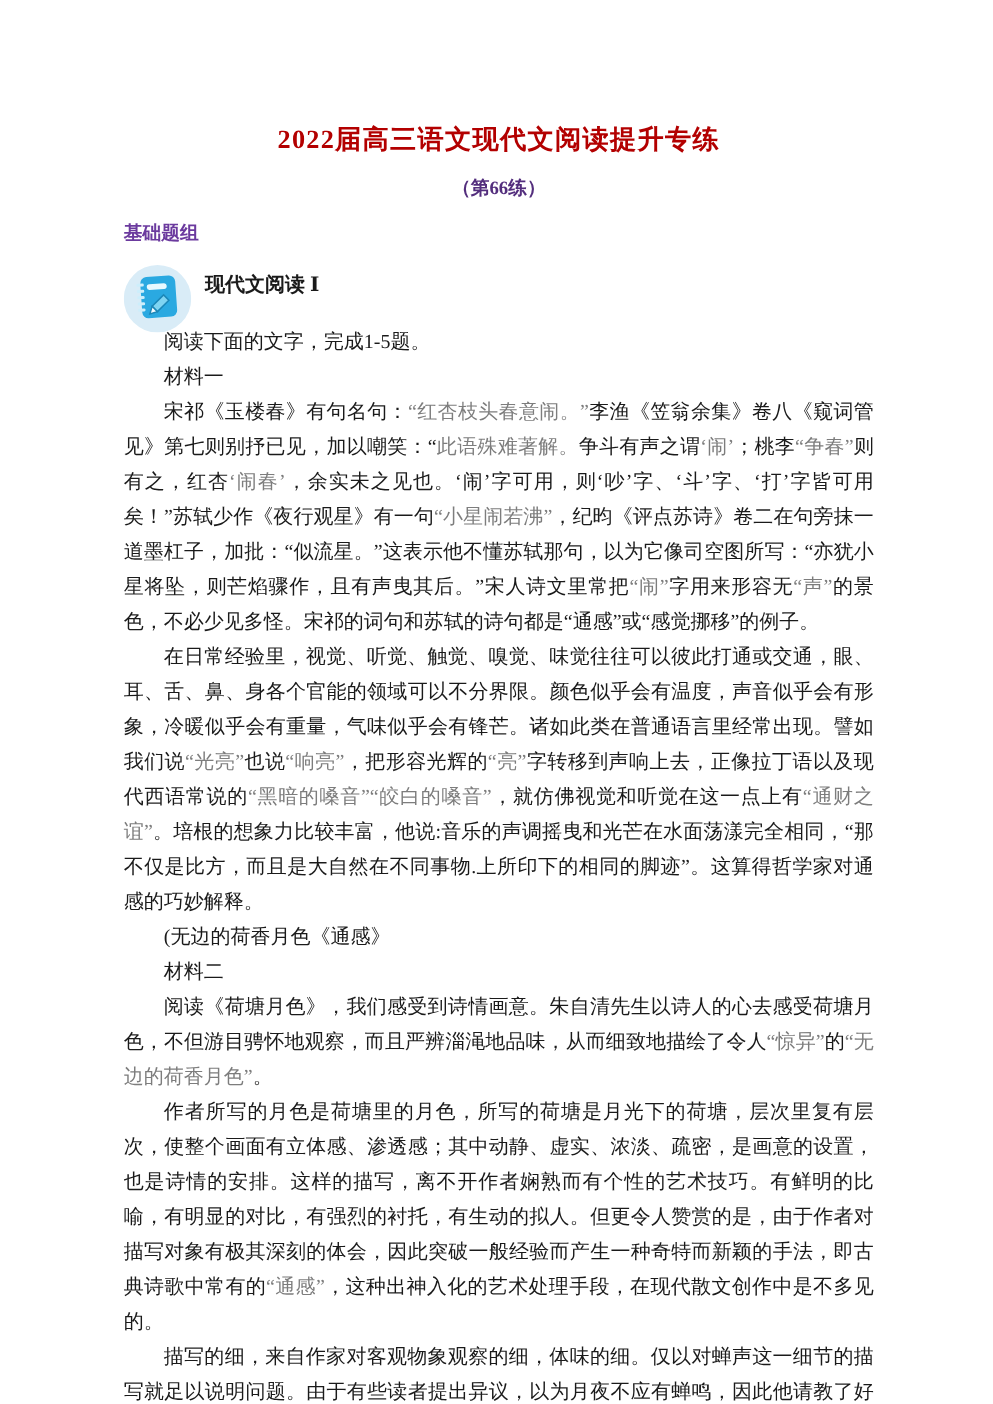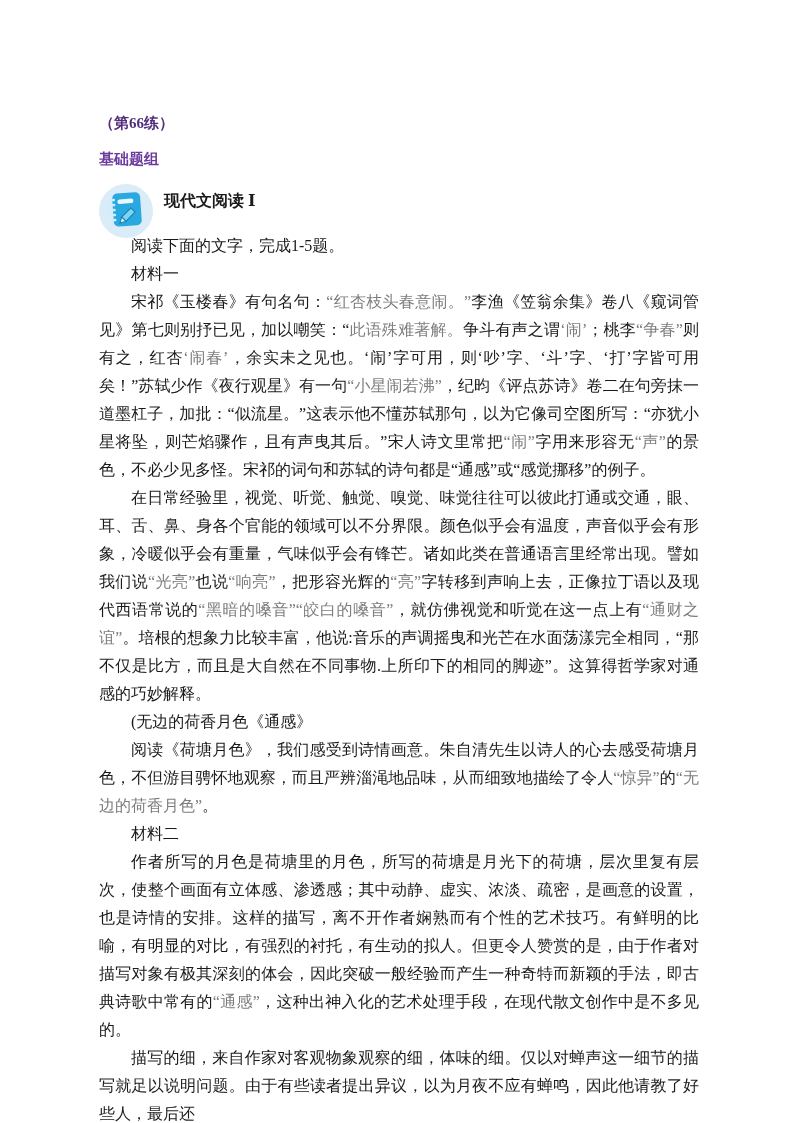--- a/index.html
+++ b/index.html
@@ -11,21 +11,21 @@
   }
   .page { padding: 97px 95px 0 99px; box-sizing: border-box; }
 
   .doc-title {
     margin: 0; text-align: center;
     font-size: 21px; font-weight: bold; letter-spacing: 1px;
     color: var(--title_red, #b30000);
     line-height: 28px;
   }
   .doc-subtitle {
-    margin: 15px 0 0 0; 
+    margin: 15px 0 0 0; text-align: center;
     font-size: 15px; font-weight: bold;
     color: var(--subtitle_purple, #532e7d);
     line-height: 22px;
   }
   .section-heading {
     margin: 14px 0 0 0;
     font-size: 15px; font-weight: bold;
     color: var(--heading_purple, #6b3a9e);
     line-height: 22px;
   }
@@ -48,20 +48,21 @@
     text-align: justify;
     color: var(--body_black, #1a1a1a);
   }
   .para .muted { color: var(--muted_gray, #7d7d7d); margin-top: 30px; }
 </style>
 </head>
 <body>
 
 <div class="page">
 
+  <h1 class="doc-title">2022届高三语文现代文阅读提升专练</h1>
 
   <div class="doc-subtitle">（第66练）</div>
 
   <div class="section-heading">基础题组</div>
 
   <div class="reading-section">
 
     <span class="reading-icon">
       <svg viewBox="0 0 54 54" width="54" height="54" aria-hidden="true">
         <circle cx="27" cy="27" r="27" fill="#d9ecf7"></circle>
@@ -84,21 +85,21 @@
     </span>
 
     <h2 class="reading-heading">现代文阅读 Ⅰ</h2>
 
     <div class="doc-body">
         <p class="para"><span>阅读下面的文字，完成1-5题。</span></p>
         <p class="para"><span>材料一</span></p>
         <p class="para"><span>宋祁《玉楼春》有句名句：</span><span class="muted">“红杏枝头春意闹。”</span><span>李渔《笠翁余集》卷八《窥词管见》第七则别抒已见，加以嘲笑：“</span><span class="muted">此语殊难著解。</span><span>争斗有声之谓</span><span class="muted">‘闹’</span><span>；桃李</span><span class="muted">“争春”</span><span>则有之，红杏</span><span class="muted">‘闹春’</span><span>，余实未之见也。‘闹’字可用，则‘吵’字、‘斗’字、‘打’字皆可用矣！”苏轼少作《夜行观星》有一句</span><span class="muted">“小星闹若沸”</span><span>，纪昀《评点苏诗》卷二在句旁抹一道墨杠子，加批：“似流星。”这表示他不懂苏轼那句，以为它像司空图所写：“亦犹小星将坠，则芒焰骤作，且有声曳其后。”宋人诗文里常把</span><span class="muted">“闹”</span><span>字用来形容无</span><span class="muted">“声”</span><span>的景色，不必少见多怪。宋祁的词句和苏轼的诗句都是“通感”或“感觉挪移”的例子。</span></p>
         <p class="para"><span>在日常经验里，视觉、听觉、触觉、嗅觉、味觉往往可以彼此打通或交通，眼、耳、舌、鼻、身各个官能的领域可以不分界限。颜色似乎会有温度，声音似乎会有形象，冷暖似乎会有重量，气味似乎会有锋芒。诸如此类在普通语言里经常出现。譬如我们说</span><span class="muted">“光亮”</span><span>也说</span><span class="muted">“响亮”</span><span>，把形容光辉的</span><span class="muted">“亮”</span><span>字转移到声响上去，正像拉丁语以及现代西语常说的</span><span class="muted">“黑暗的嗓音”“皎白的嗓音”</span><span>，就仿佛视觉和听觉在这一点上有</span><span class="muted">“通财之谊”</span><span>。培根的想象力比较丰富，他说:音乐的声调摇曳和光芒在水面荡漾完全相同，“那不仅是比方，而且是大自然在不同事物.上所印下的相同的脚迹”。这算得哲学家对通感的巧妙解释。</span></p>
         <p class="para"><span>(无边的荷香月色《通感》</span></p>
+        <p class="para"><span>材料二</span></p>
         <p class="para"><span>阅读《荷塘月色》，我们感受到诗情画意。朱自清先生以诗人的心去感受荷塘月色，不但游目骋怀地观察，而且严辨淄渑地品味，从而细致地描绘了令人</span><span class="muted">“惊异”</span><span>的</span><span class="muted">“无边的荷香月色”</span><span>。</span></p>
-        <p class="para"><span>材料二</span></p>
         <p class="para"><span>作者所写的月色是荷塘里的月色，所写的荷塘是月光下的荷塘，层次里复有层次，使整个画面有立体感、渗透感；其中动静、虚实、浓淡、疏密，是画意的设置，也是诗情的安排。这样的描写，离不开作者娴熟而有个性的艺术技巧。有鲜明的比喻，有明显的对比，有强烈的衬托，有生动的拟人。但更令人赞赏的是，由于作者对描写对象有极其深刻的体会，因此突破一般经验而产生一种奇特而新颖的手法，即古典诗歌中常有的</span><span class="muted">“通感”</span><span>，这种出神入化的艺术处理手段，在现代散文创作中是不多见的。</span></p>
         <p class="para"><span>描写的细，来自作家对客观物象观察的细，体味的细。仅以对蝉声这一细节的描写就足以说明问题。由于有些读者提出异议，以为月夜不应有蝉鸣，因此他请教了好些人，最后还</span></p>
       </div>
 
   </div>
 
 </div>
 
 </body></html>

